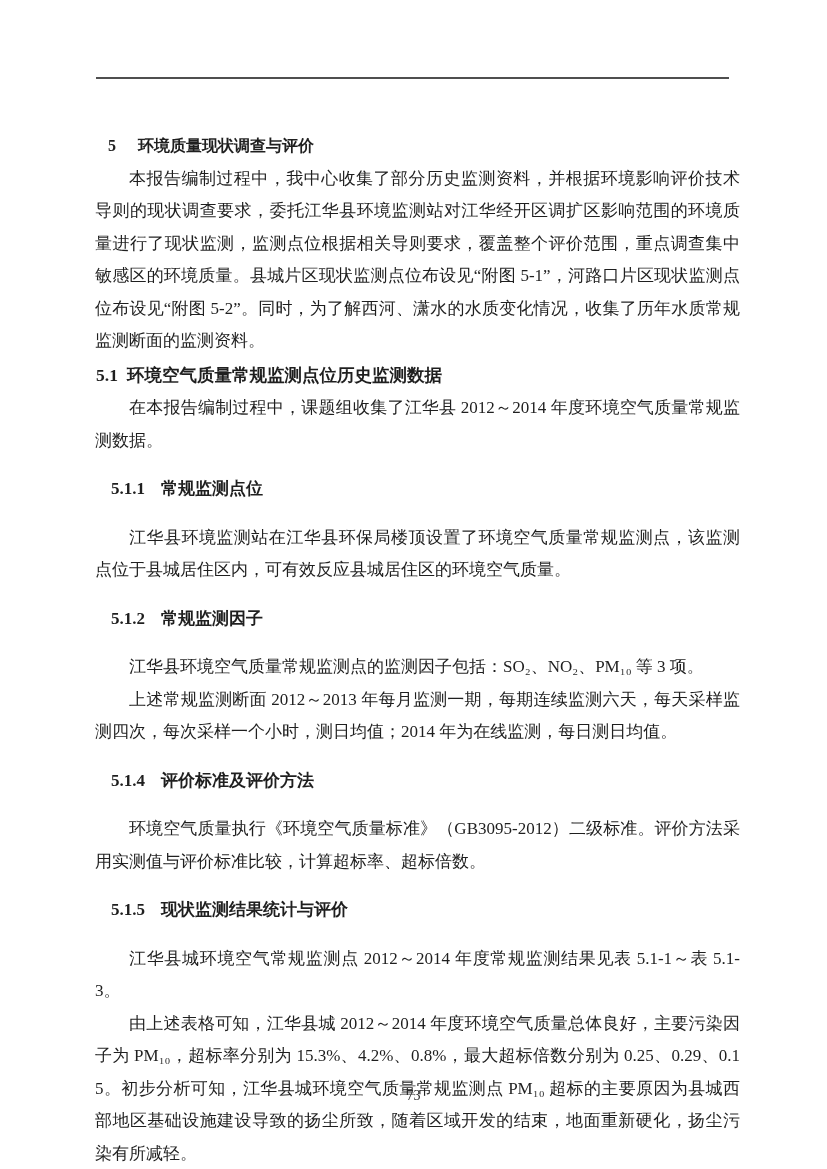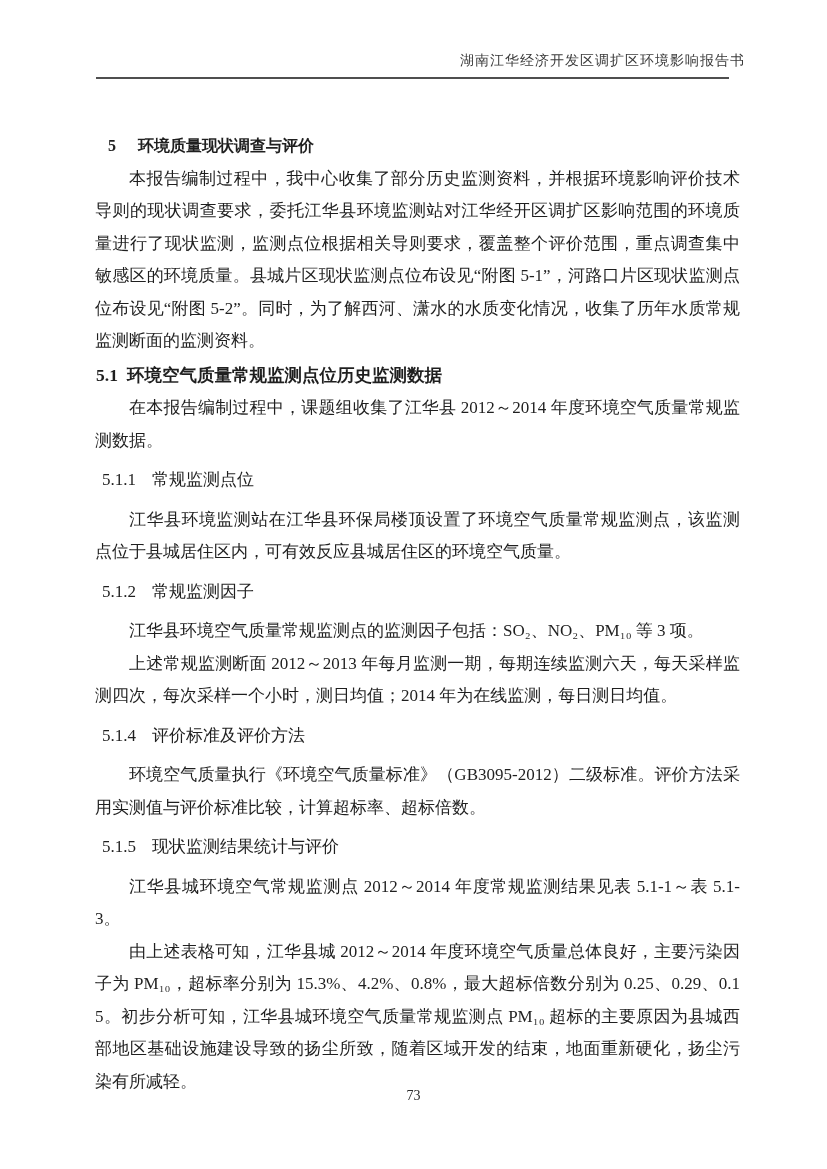--- a/index.html
+++ b/index.html
@@ -39,39 +39,36 @@
   }
   h1.chapter .num{margin-right:22px;font-family:"Liberation Serif","DejaVu Serif",serif;}
   h2.section{
     margin:1px;
     font-family:"Liberation Sans","DejaVu Sans",sans-serif;
     font-size:17.5px;font-weight:bold;line-height:32.5px;
     text-align:left;
   }
   h2.section .num{margin-right:9px;font-family:"Liberation Serif","DejaVu Serif",serif;}
   h3.subsection{
-    margin:7px;
-    font-size:17px;font-weight:normal;line-height:32.5px;
+    margin:16px;
+    font-size:17px;font-weight:bold;line-height:32.5px;
     text-align:left;
   }
   h3.subsection .num{margin-right:16px;}
   .page-footer{
     position:absolute;top:1088px;left:0;width:827px;
     text-align:center;
     font-size:14px;color:#2b2b2b;
   }
 </style>
 </head>
 <body>
 
 <div class="page">
 
-  <div class="page-header">
-    <span>湖南江华经济开发区调扩区环境影响报告书</span>
-  </div>
 
   <div class="header-rule"></div>
 
   <div class="content" id="doc-body">
       <h1 class="chapter"><span class="num">5</span><span>环境质量现状调查与评价</span></h1>
       <p>本报告编制过程中，我中心收集了部分历史监测资料，并根据环境影响评价技术导则的现状调查要求，委托江华县环境监测站对江华经开区调扩区影响范围的环境质量进行了现状监测，监测点位根据相关导则要求，覆盖整个评价范围，重点调查集中敏感区的环境质量。县城片区现状监测点位布设见“附图 5-1”，河路口片区现状监测点位布设见“附图 5-2”。同时，为了解西河、潇水的水质变化情况，收集了历年水质常规监测断面的监测资料。</p>
       <h2 class="section"><span class="num">5.1</span><span>环境空气质量常规监测点位历史监测数据</span></h2>
       <p>在本报告编制过程中，课题组收集了江华县 2012～2014 年度环境空气质量常规监测数据。</p>
       <h3 class="subsection"><span class="num">5.1.1</span><span>常规监测点位</span></h3>
       <p>江华县环境监测站在江华县环保局楼顶设置了环境空气质量常规监测点，该监测点位于县城居住区内，可有效反应县城居住区的环境空气质量。</p>

